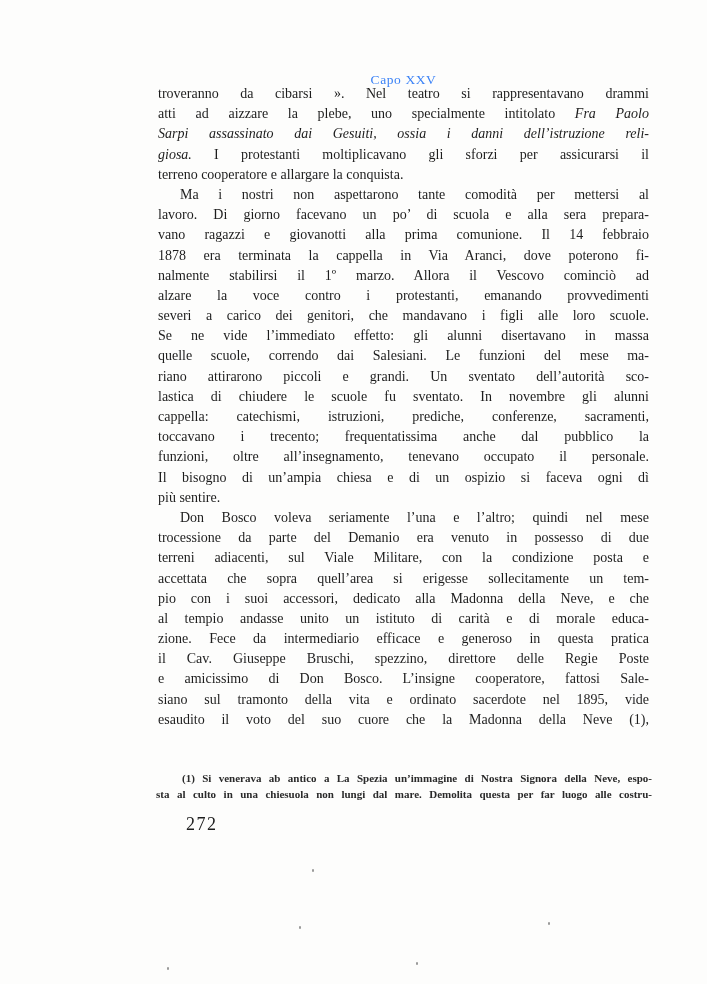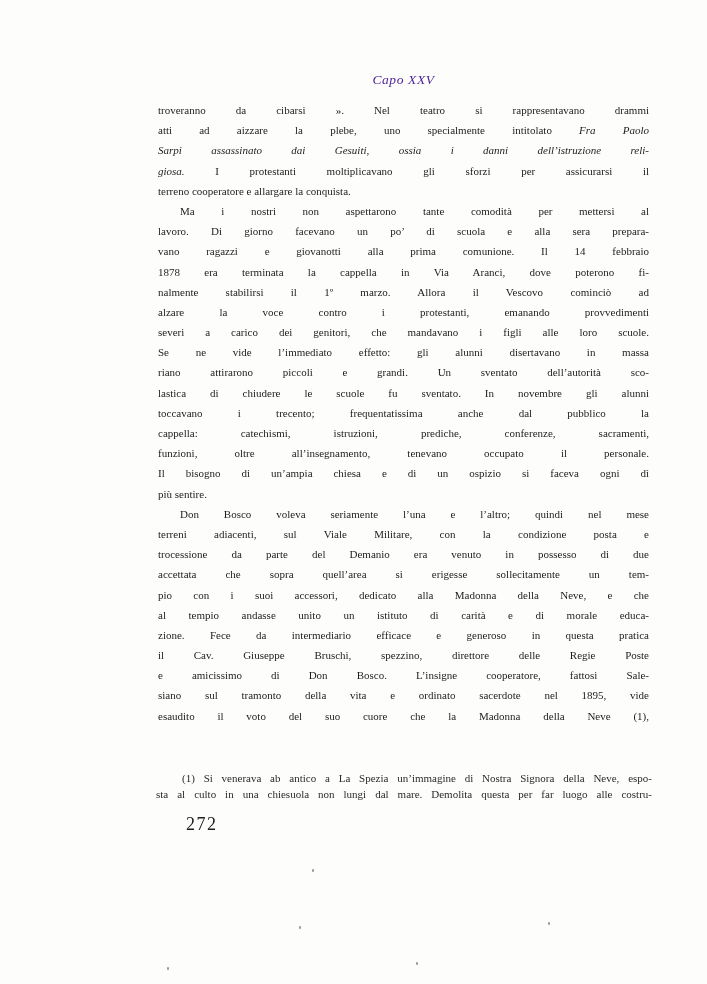--- a/index.html
+++ b/index.html
@@ -7,41 +7,42 @@
     width:707px; height:984px;
     background:#ffffff;
     font-family:"Liberation Serif","DejaVu Serif",serif;
   }
   .page {
     position:relative; width:707px; height:984px;
     background:#fdfdfc; color:#1d1d1d; overflow:hidden;
   }
   .header {
     position:absolute; left:158px; top:72px; width:491px;
-    text-align:center; font-style:italic; font-size:13.5px;
-    letter-spacing:0.6px; color:#4c1d95;
+    text-align:center; font-size:13.5px;
+    letter-spacing:0.6px; color:#3b82f6;
   }
   .textblock {
-    position:absolute; left:158px; top:100px; width:491px;
-    font-size:11px; color:#1d1d1d;
+    position:absolute; left:158px; top:84px; width:491px;
+    font-size:14px; color:#1d1d1d;
   }
   .bline {
     line-height:20.2px; height:20.2px; overflow:hidden;
     text-justify:inter-word;
   }
   .just { text-align:justify; text-align-last:justify; }
   .ind  { text-indent:22px; }
   .it   { font-style:italic; }
   .footnote {
     position:absolute; left:156px; top:771px; width:496px;
     font-size:11px; color:#2a2a2a;
   }
   .fline {
     line-height:15.5px; height:15.5px; overflow:hidden;
     text-justify:inter-word;
+    font-weight:bold;
   }
   .fline.ind { text-indent:26px; }
   .pagenum {
     position:absolute; left:186px; top:814px;
     font-size:18px; letter-spacing:1.5px; color:#1d1d1d;
   }
   .speck {
     position:absolute; width:2px; height:3px;
     background:#9a9a9a; border-radius:1px;
   }
@@ -59,30 +60,31 @@
       <div class="bline just"><span class="it">giosa.</span><span> I protestanti moltiplicavano gli sforzi per assicurarsi il</span></div>
       <div class="bline"><span>terreno cooperatore e allargare la conquista.</span></div>
       <div class="bline just ind"><span>Ma i nostri non aspettarono tante comodità per mettersi al</span></div>
       <div class="bline just"><span>lavoro. Di giorno facevano un po’ di scuola e alla sera prepara-</span></div>
       <div class="bline just"><span>vano ragazzi e giovanotti alla prima comunione. Il 14 febbraio</span></div>
       <div class="bline just"><span>1878 era terminata la cappella in Via Aranci, dove poterono fi-</span></div>
       <div class="bline just"><span>nalmente stabilirsi il 1º marzo. Allora il Vescovo cominciò ad</span></div>
       <div class="bline just"><span>alzare la voce contro i protestanti, emanando provvedimenti</span></div>
       <div class="bline just"><span>severi a carico dei genitori, che mandavano i figli alle loro scuole.</span></div>
       <div class="bline just"><span>Se ne vide l’immediato effetto: gli alunni disertavano in massa</span></div>
+      <div class="bline just"><span>quelle scuole, correndo dai Salesiani. Le funzioni del mese ma-</span></div>
       <div class="bline just"><span>riano attirarono piccoli e grandi. Un sventato dell’autorità sco-</span></div>
       <div class="bline just"><span>lastica di chiudere le scuole fu sventato. In novembre gli alunni</span></div>
+      <div class="bline just"><span>cappella: catechismi, istruzioni, prediche, conferenze, sacramenti,</span></div>
       <div class="bline just"><span>toccavano i trecento; frequentatissima anche dal pubblico la</span></div>
-      <div class="bline just"><span>cappella: catechismi, istruzioni, prediche, conferenze, sacramenti,</span></div>
       <div class="bline just"><span>funzioni, oltre all’insegnamento, tenevano occupato il personale.</span></div>
       <div class="bline just"><span>Il bisogno di un’ampia chiesa e di un ospizio si faceva ogni dì</span></div>
       <div class="bline"><span>più sentire.</span></div>
       <div class="bline just ind"><span>Don Bosco voleva seriamente l’una e l’altro; quindi nel mese</span></div>
+      <div class="bline just"><span>trocessione da parte del Demanio era venuto in possesso di due</span></div>
       <div class="bline just"><span>terreni adiacenti, sul Viale Militare, con la condizione posta e</span></div>
-      <div class="bline just"><span>trocessione da parte del Demanio era venuto in possesso di due</span></div>
       <div class="bline just"><span>accettata che sopra quell’area si erigesse sollecitamente un tem-</span></div>
       <div class="bline just"><span>pio con i suoi accessori, dedicato alla Madonna della Neve, e che</span></div>
       <div class="bline just"><span>al tempio andasse unito un istituto di carità e di morale educa-</span></div>
       <div class="bline just"><span>zione. Fece da intermediario efficace e generoso in questa pratica</span></div>
       <div class="bline just"><span>il Cav. Giuseppe Bruschi, spezzino, direttore delle Regie Poste</span></div>
       <div class="bline just"><span>e amicissimo di Don Bosco. L’insigne cooperatore, fattosi Sale-</span></div>
       <div class="bline just"><span>siano sul tramonto della vita e ordinato sacerdote nel 1895, vide</span></div>
       <div class="bline just"><span>esaudito il voto del suo cuore che la Madonna della Neve (1),</span></div>
     </div>
 

